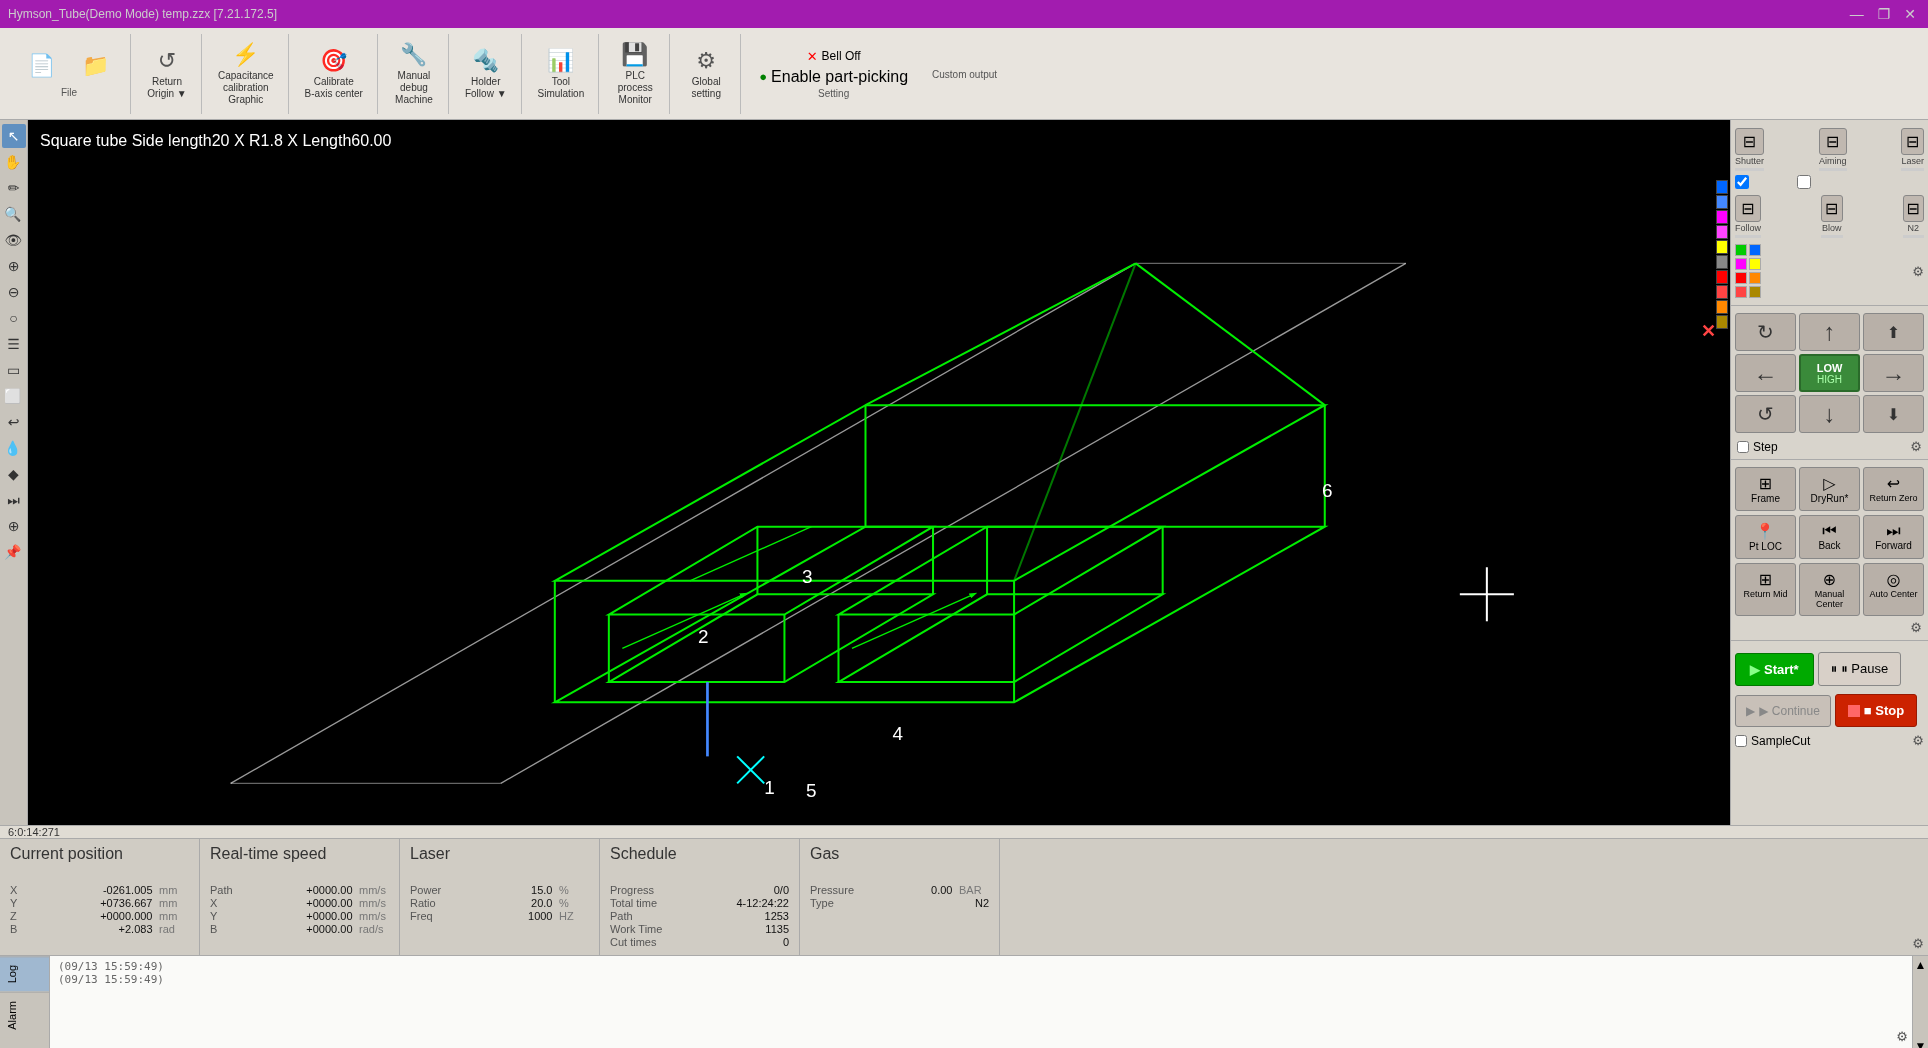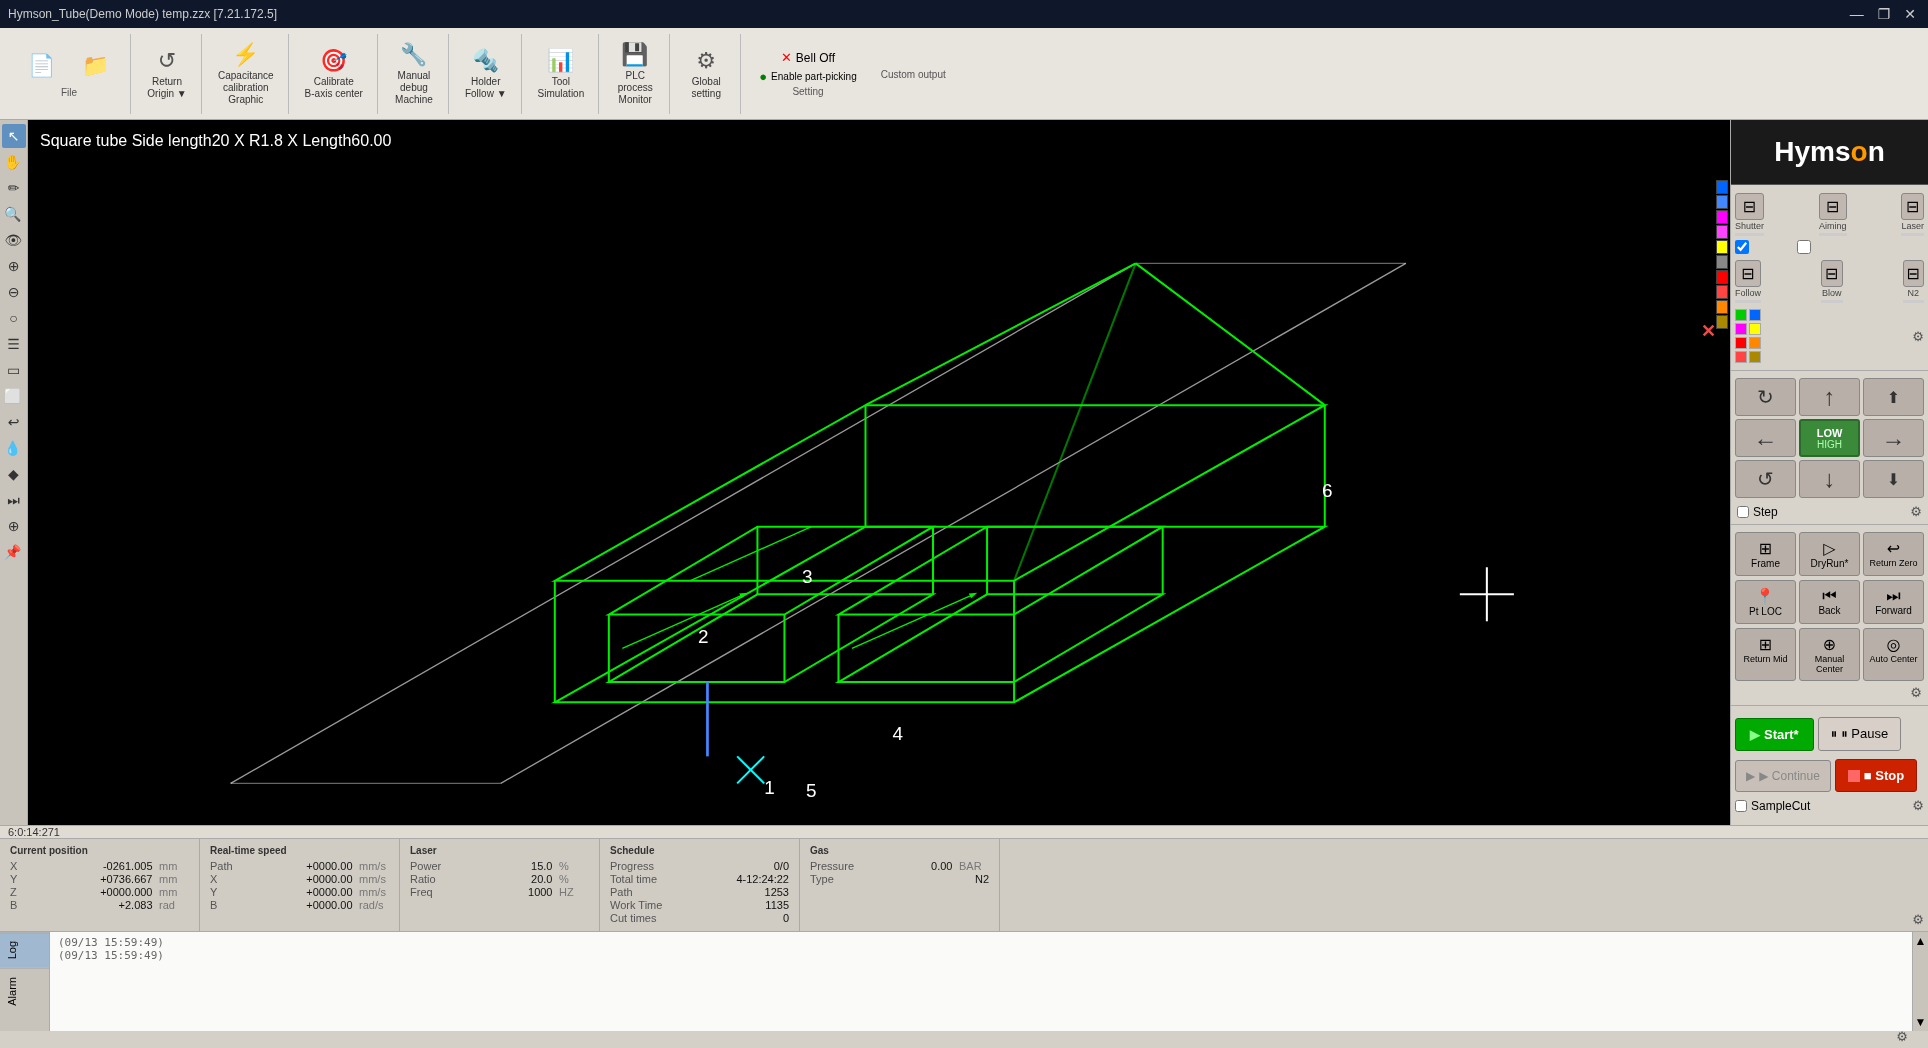--- a/index.html
+++ b/index.html
@@ -1,20 +1,20 @@
 <!DOCTYPE html>
 <html><head>
   <meta charset="utf-8">
   <style>
     * { margin: 0; padding: 0; box-sizing: border-box; }
     body { width: 1928px; height: 1048px; background: #d4d0c8; font-family: 'Segoe UI', Arial, sans-serif; font-size: 12px; overflow: hidden; }
 
     
     #titlebar {
-      height: 28px; background: #0f172a; display: flex; align-items: center; justify-content: space-between;
+      height: 28px; background: #a21caf; display: flex; align-items: center; justify-content: space-between;
       padding: 0 8px; color: #ccc; font-size: 12px;
     }
     #titlebar-controls { display: flex; gap: 6px; }
     #titlebar-controls span { cursor: pointer; color: #ccc; font-size: 14px; padding: 0 4px; }
 
     
     #toolbar {
       height: 92px; background: #e8e4de; border-bottom: 1px solid #aaa;
       display: flex; align-items: center; padding: 4px 8px; gap: 2px;
     }
@@ -111,21 +111,21 @@
     }
 
     #status-sections {
       display: flex; flex: 1;
     }
 
     .status-section {
       border-right: 1px solid #aaa; padding: 6px 10px; min-width: 200px;
     }
     .status-section:last-child { border-right: none; }
-    .status-title { font-size: 10px; font-weight: bold; color: #333; margin-bottom: 4px; }
+    .status-title { font-size: 16px; font-weight: normal; color: #333; margin-bottom: 21px; }
     .status-row { display: flex; justify-content: space-between; align-items: center; margin: 1px 0; font-size: 11px; }
     .status-label { color: #555; min-width: 60px; }
     .status-val { color: #111; min-width: 80px; text-align: right; }
     .status-unit { color: #777; margin-left: 4px; min-width: 30px; }
 
     
     #log-area {
       display: flex; flex: 0 0 100px; border-top: 1px solid #aaa;
     }
     #log-tabs {
@@ -257,21 +257,21 @@
   </div>
 
   <div class="toolbar-group" style="border-right:none; min-width:200px; flex-direction:row; gap:16px;">
     <div class="toolbar-group" style="border-right:none;">
       <div style="display:flex;align-items:center;gap:4px;margin-bottom:4px;">
         <span style="color:red;font-size:13px;">✕</span>
         <span style="font-size:12px;">Bell Off</span>
       </div>
       <div style="display:flex;align-items:center;gap:4px;">
         <span style="color:green;font-size:13px;">●</span>
-        <span style="font-size:10px;">Enable part-picking</span>
+        <span style="font-size:16px;">Enable part-picking</span>
       </div>
       <span class="toolbar-group-label">Setting</span>
     </div>
     <div style="min-width:80px;">
       <span style="font-size:10px;color:#555;">Custom output</span>
     </div>
   </div>
 </div>
 
 <div id="main-with-right">
@@ -375,25 +375,20 @@
       <div style="width:12px;height:14px;background:#ff8800;border:1px solid #444;"></div>
       <div style="width:12px;height:14px;background:#aa8800;border:1px solid #444;"></div>
     </div>
 
     
     <div style="position:absolute;right:14px;top:200px;color:#ff4444;font-size:18px;cursor:pointer;font-weight:bold;">✕</div>
   </div>
 
   <div id="right-panel">
 
-    <div id="logo-area">
-      <div style="font-size:28px;font-weight:bold;color:white;font-family:Arial;">
-        Hyms<span style="color:#ff9900;">o</span>n
-      </div>
-    </div>
 
     <div class="ctrl-header-row" style="margin-top:6px;">
       <div class="ctrl-col-item">
         <div class="ctrl-col-btn">⊟</div>
         <span class="ctrl-col-label">Shutter</span>
         <div style="height:3px;background:#ccc;width:100%;margin-top:1px;"></div>
       </div>
       <div class="ctrl-col-item">
         <div class="ctrl-col-btn">⊟</div>
         <span class="ctrl-col-label">Aiming</span>

